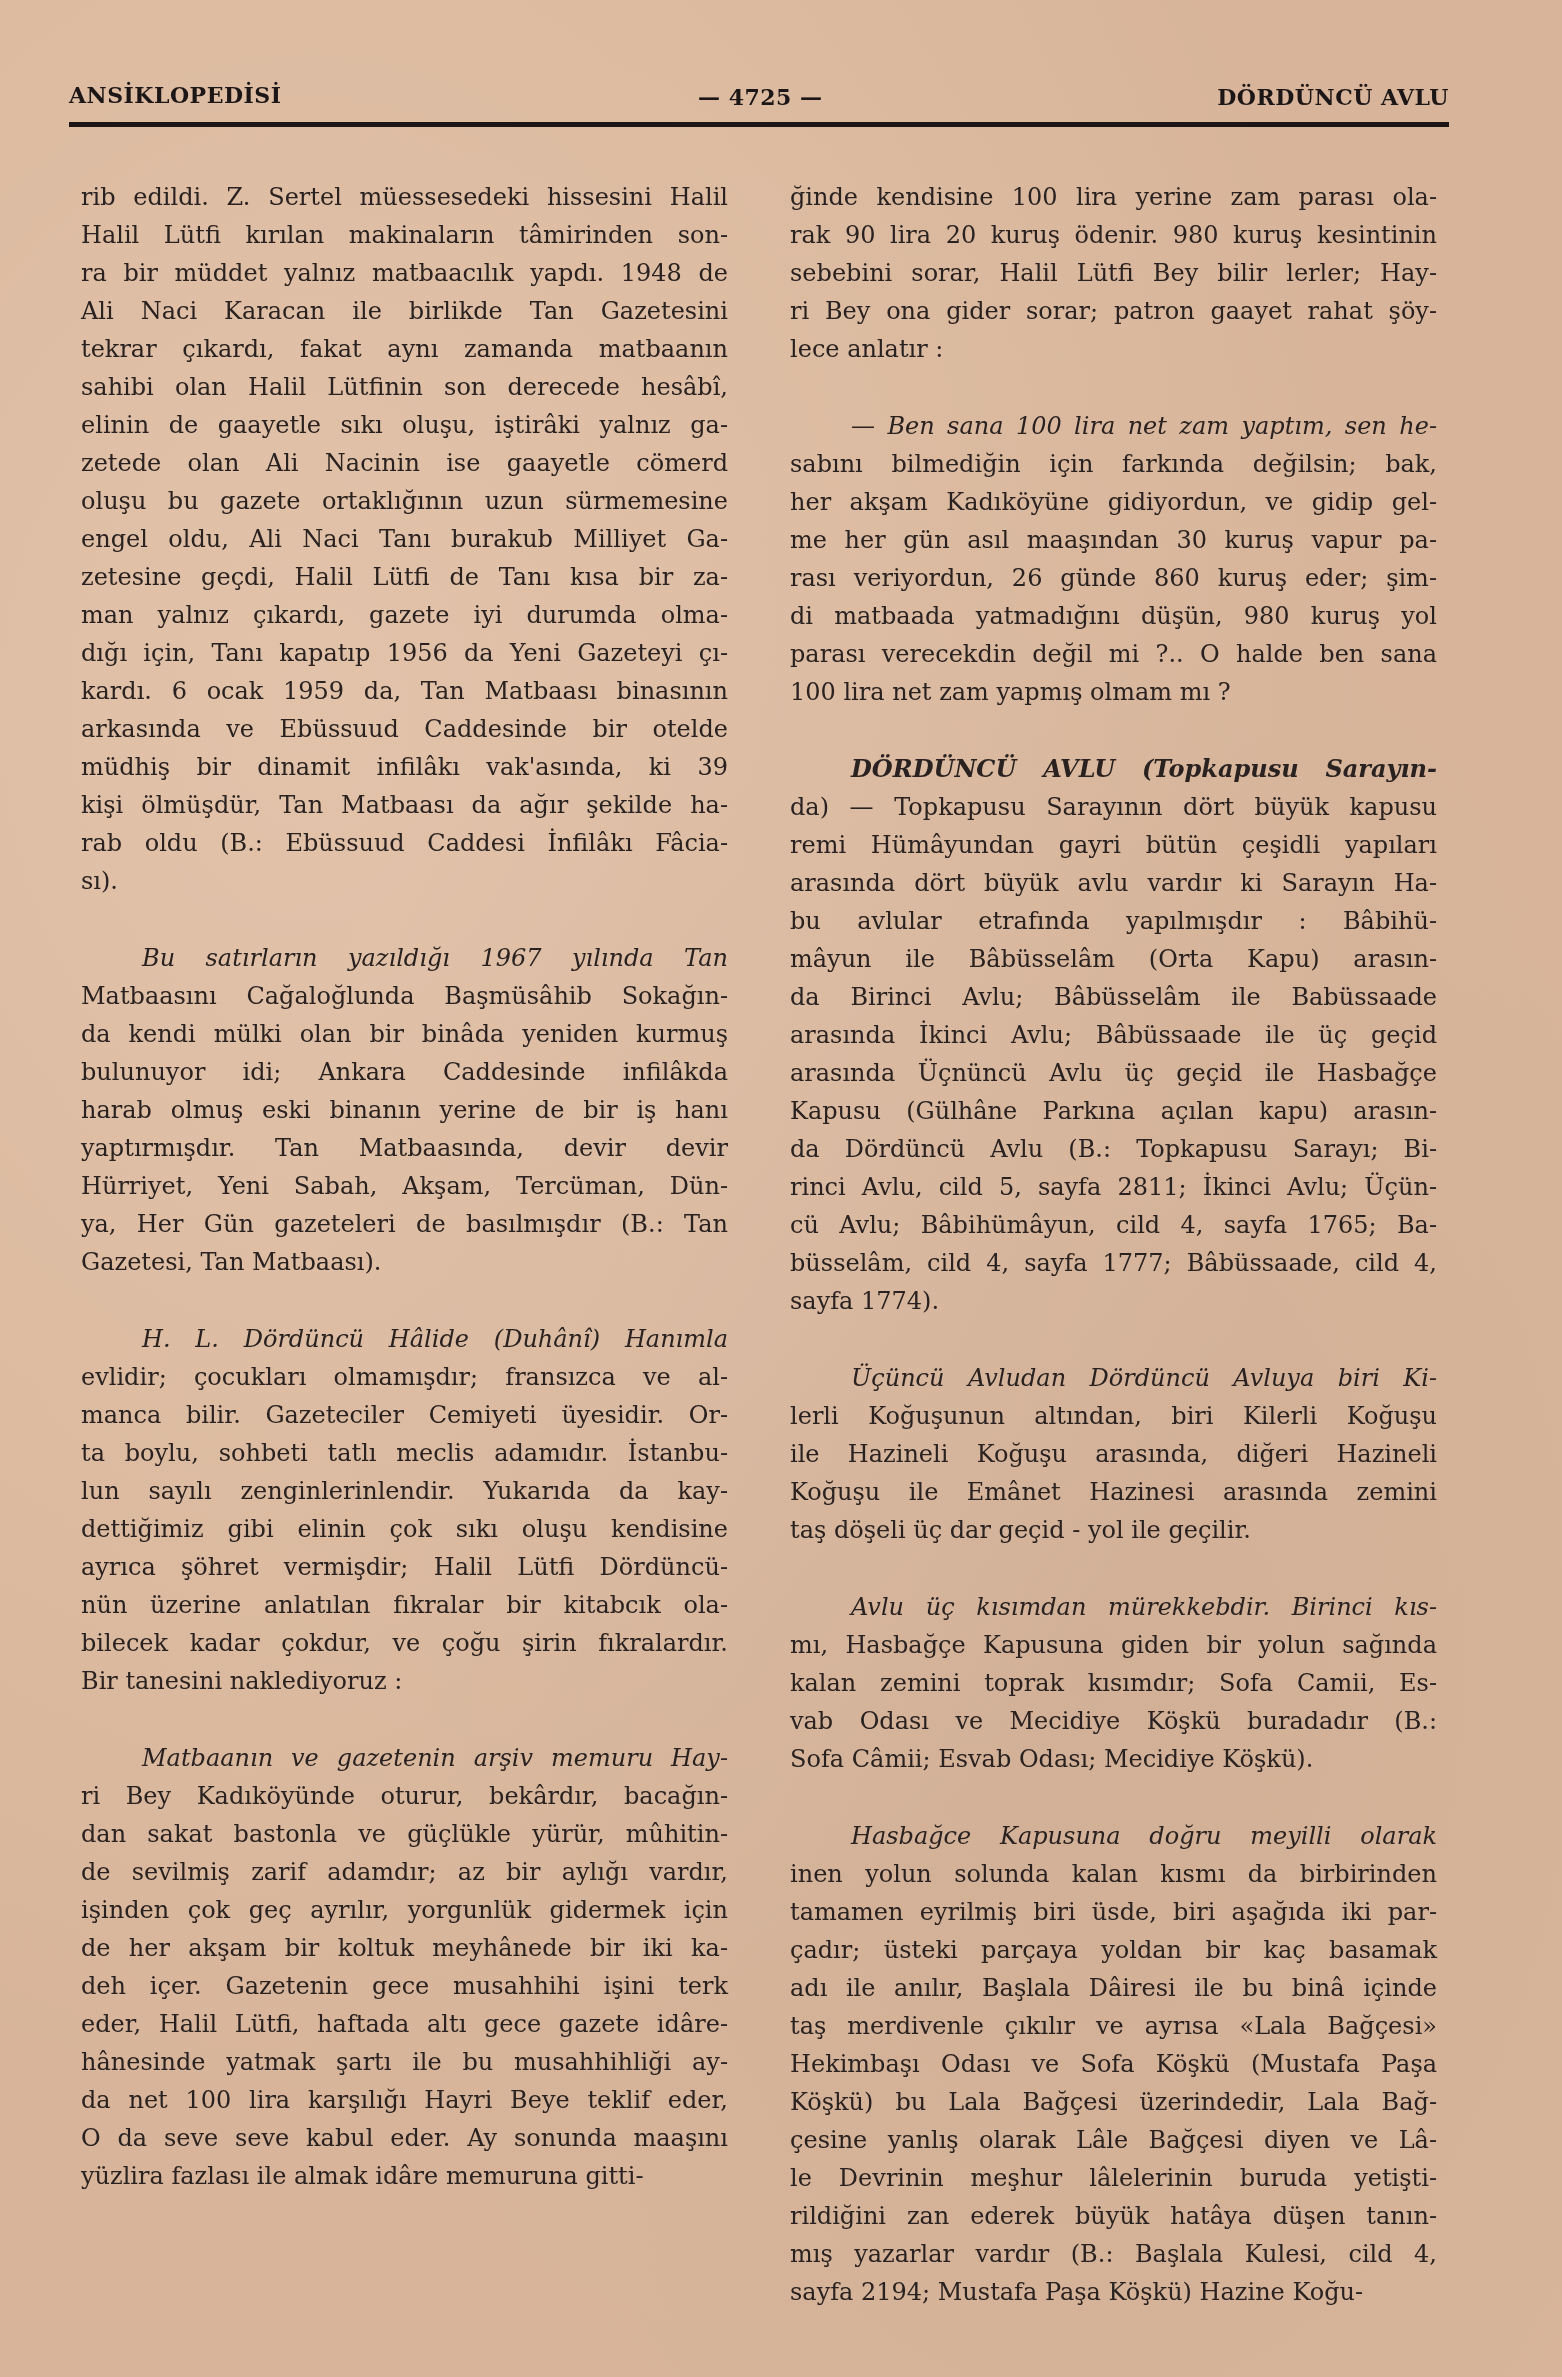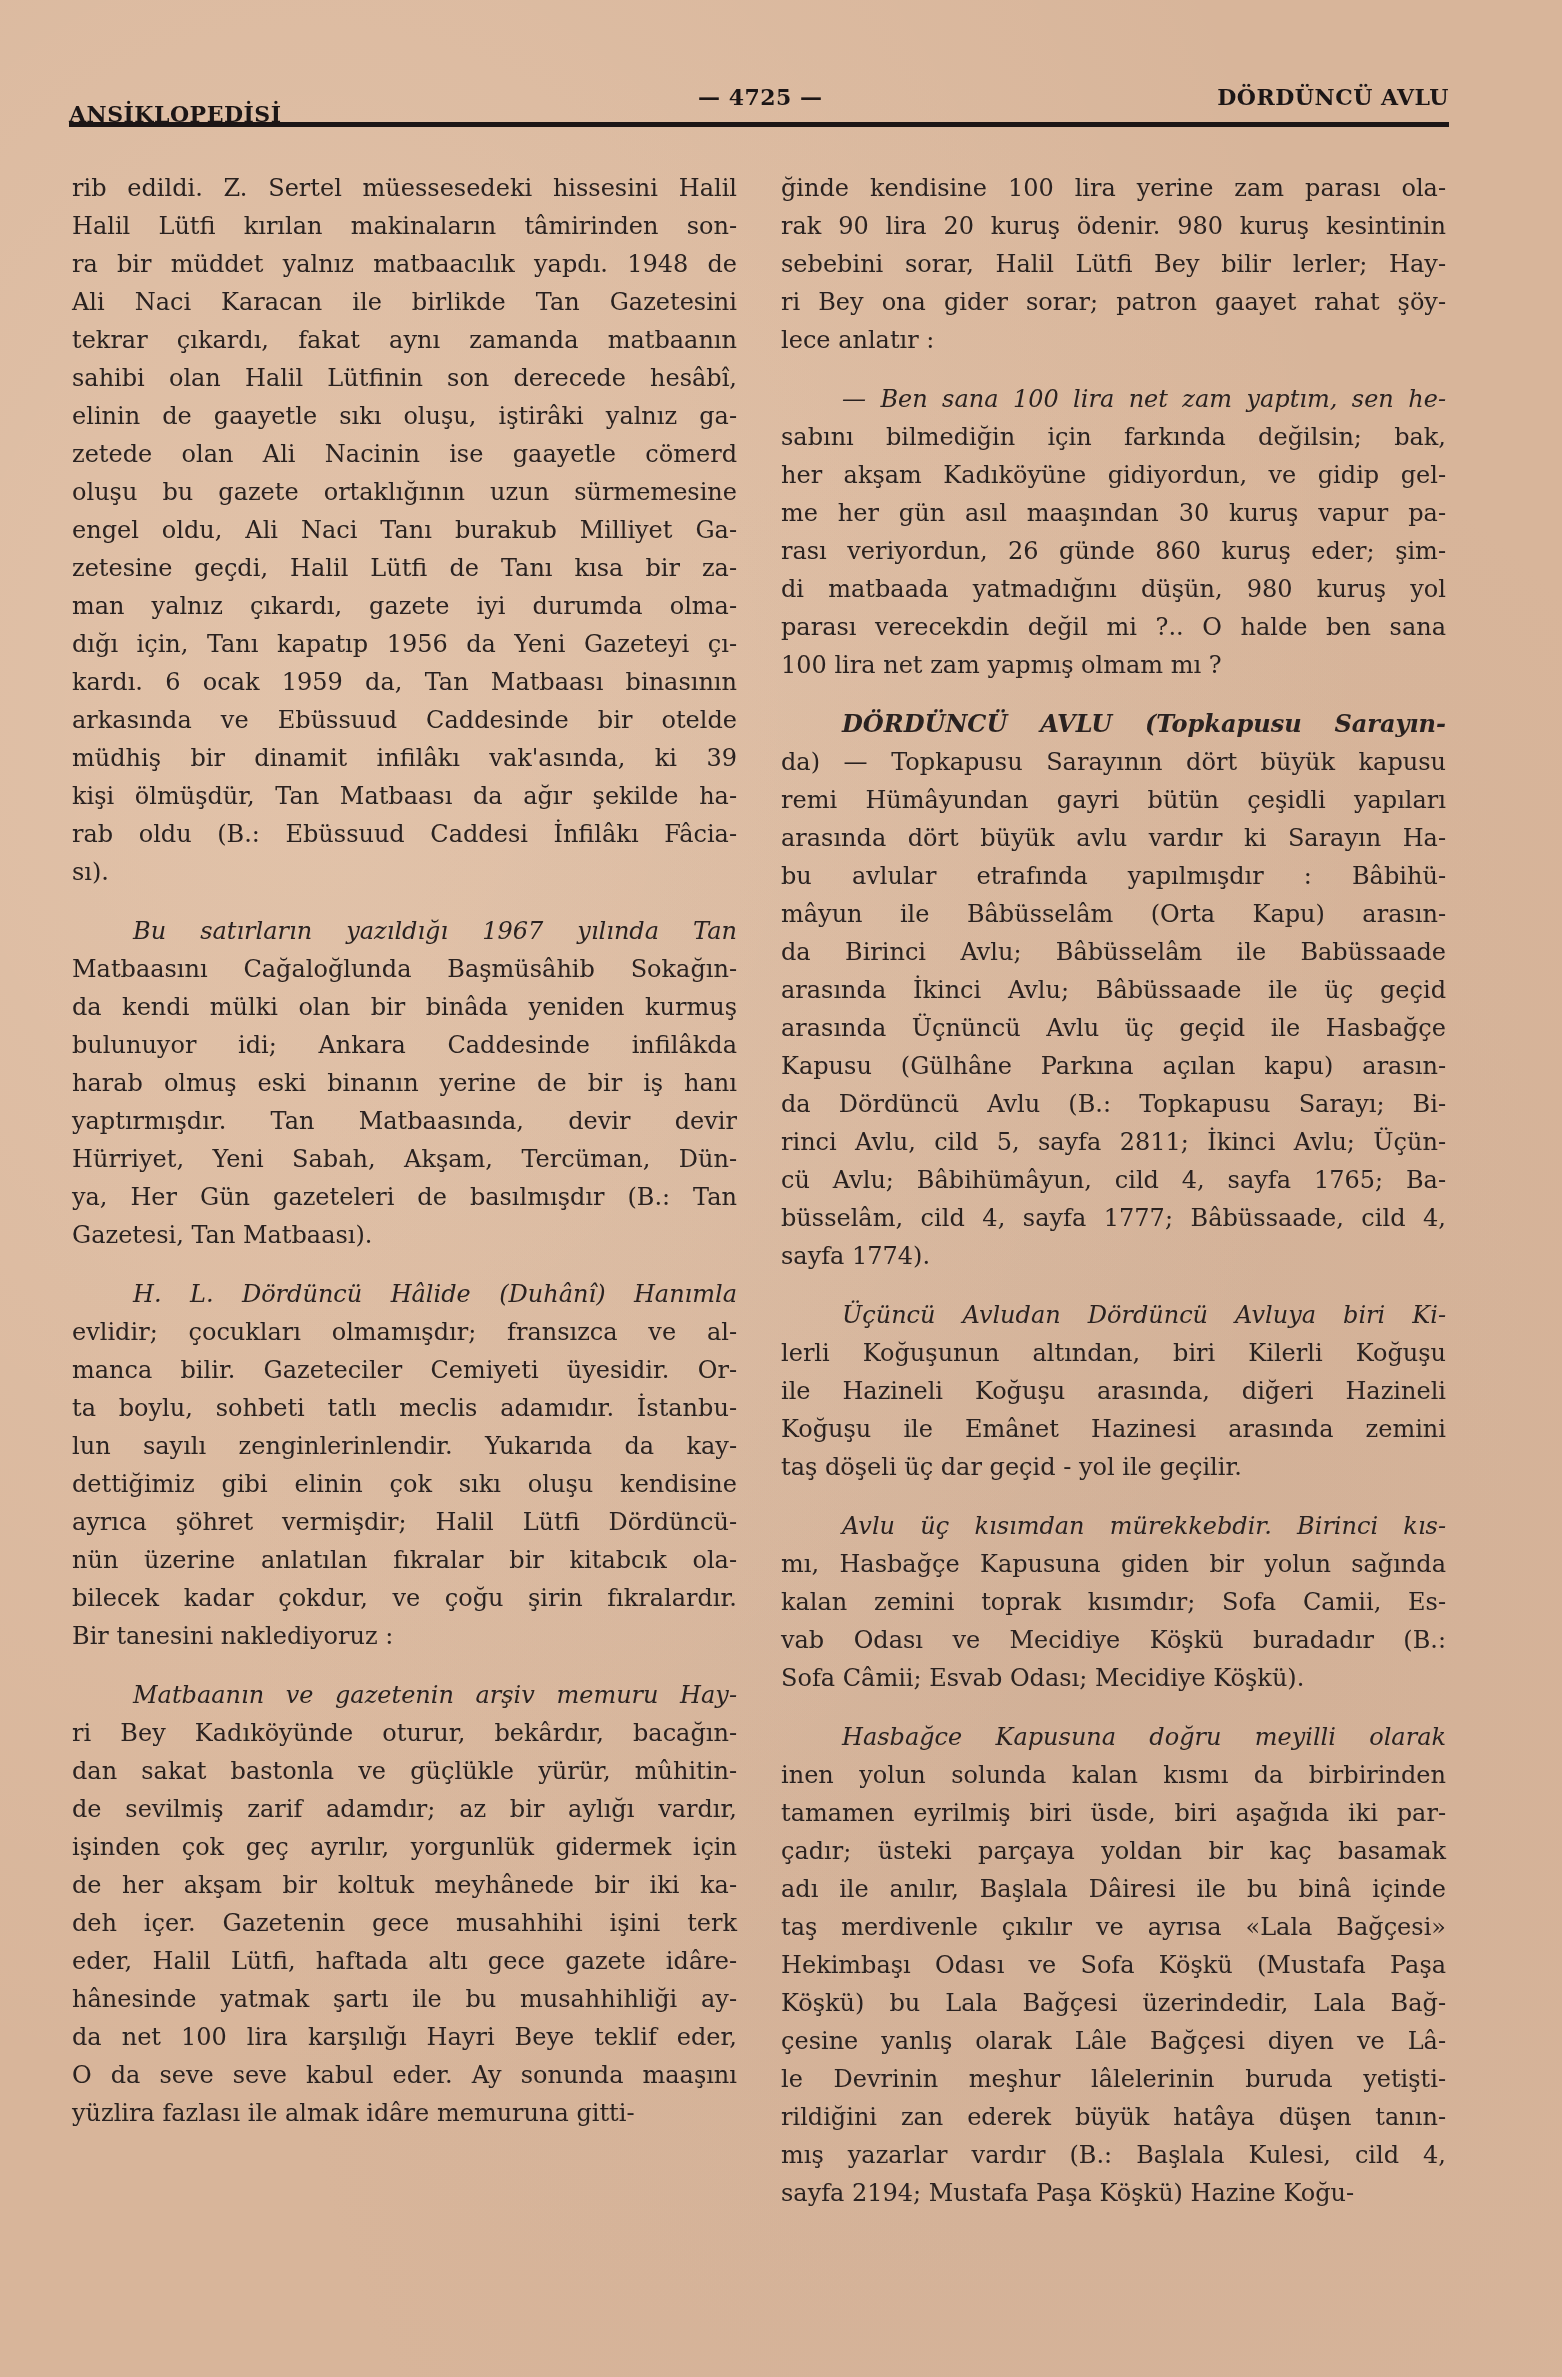--- a/index.html
+++ b/index.html
@@ -27,21 +27,21 @@
     }
     .running-head {
       position: relative;
       height: 48px;
       font-family: "DejaVu Serif", serif;
       font-weight: bold;
       font-size: 22px;
       letter-spacing: 0.5px;
       color: #1c1616;
     }
-    .rh-left { position: absolute; left: 0; top: 22px; }
+    .rh-left { position: absolute; left: 0; top: 3px; }
     .rh-center { position: absolute; left: 629px; top: 5.3px; }
     .rh-right { position: absolute; right: 0; top: 5.3px; }
     .head-rule {
       position: absolute;
       left: 0;
       top: 43px;
       width: 1380px;
       height: 4.8px;
       background: #1c1616;
     }
@@ -53,21 +53,21 @@
       display: flex;
       justify-content: space-between;
     }
     .col {
       width: 671px;
       font-size: 24px;
       line-height: 38px;
       text-align: justify;
     }
     .col p {
-      margin: 3px;
+      margin: 12px;
       text-align: justify;
     }
     .col .line {
       display: block;
       text-align: justify;
       text-align-last: justify;
       white-space: nowrap;
     }
     .col .line.last {
       text-align-last: left;

